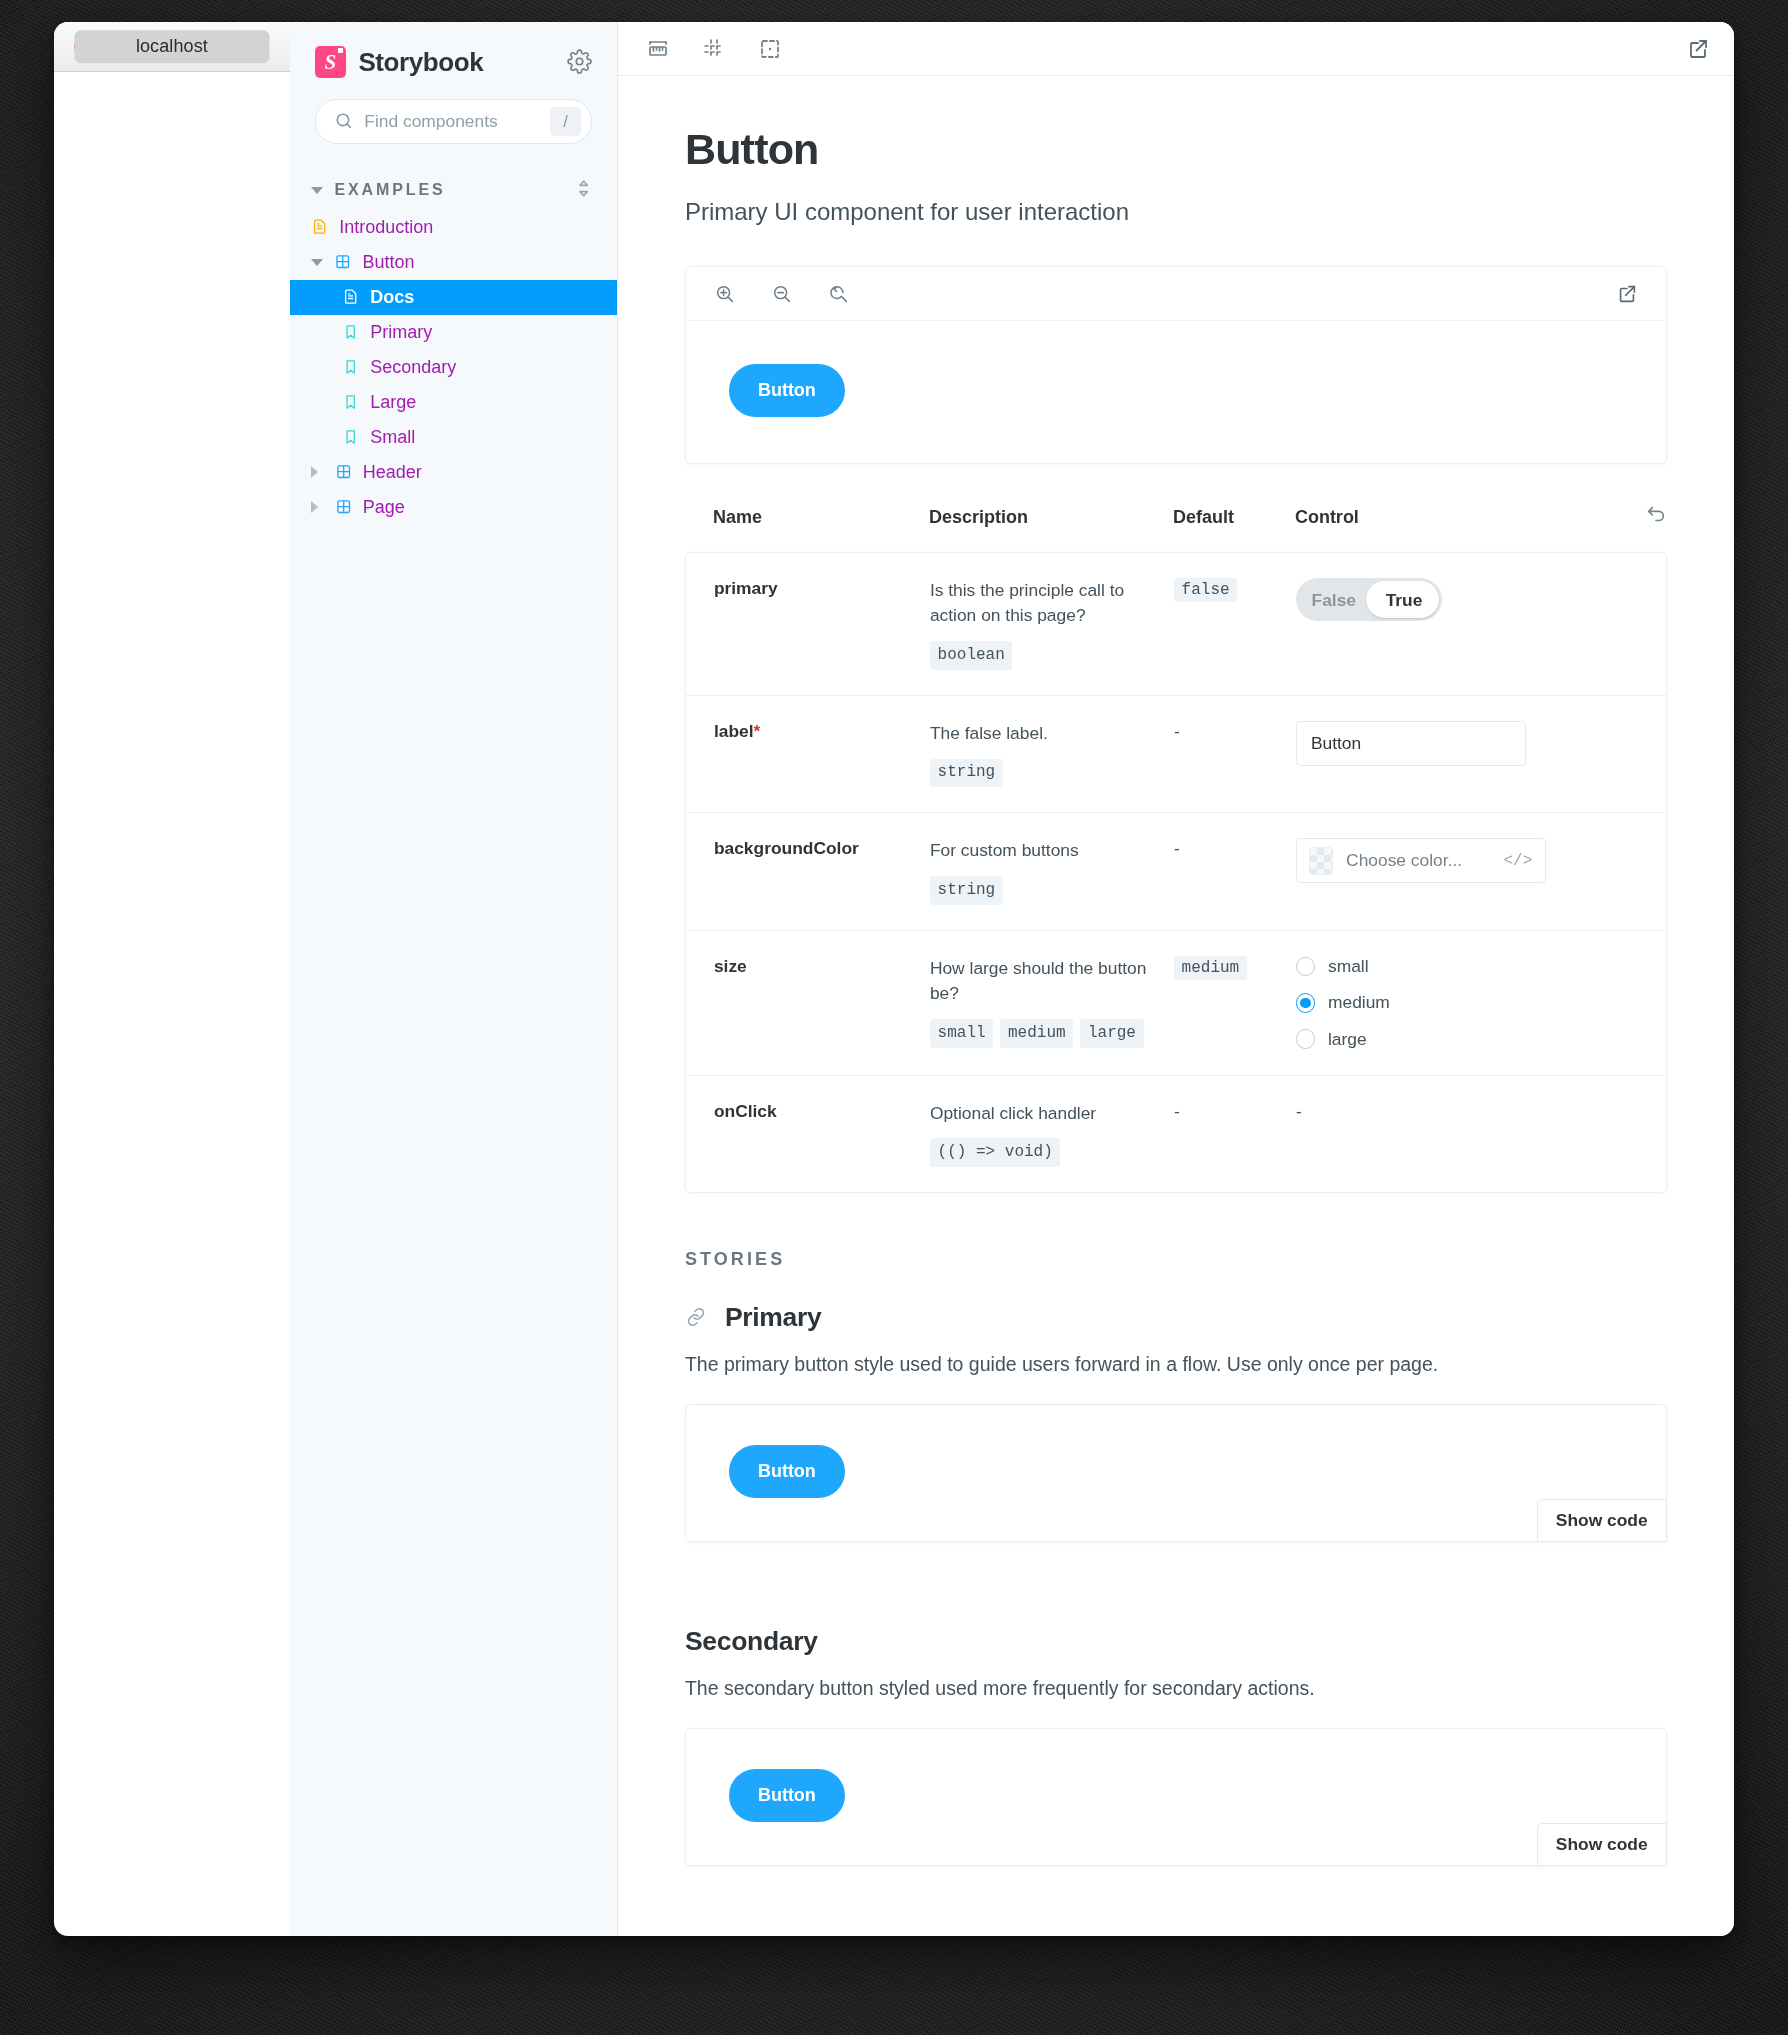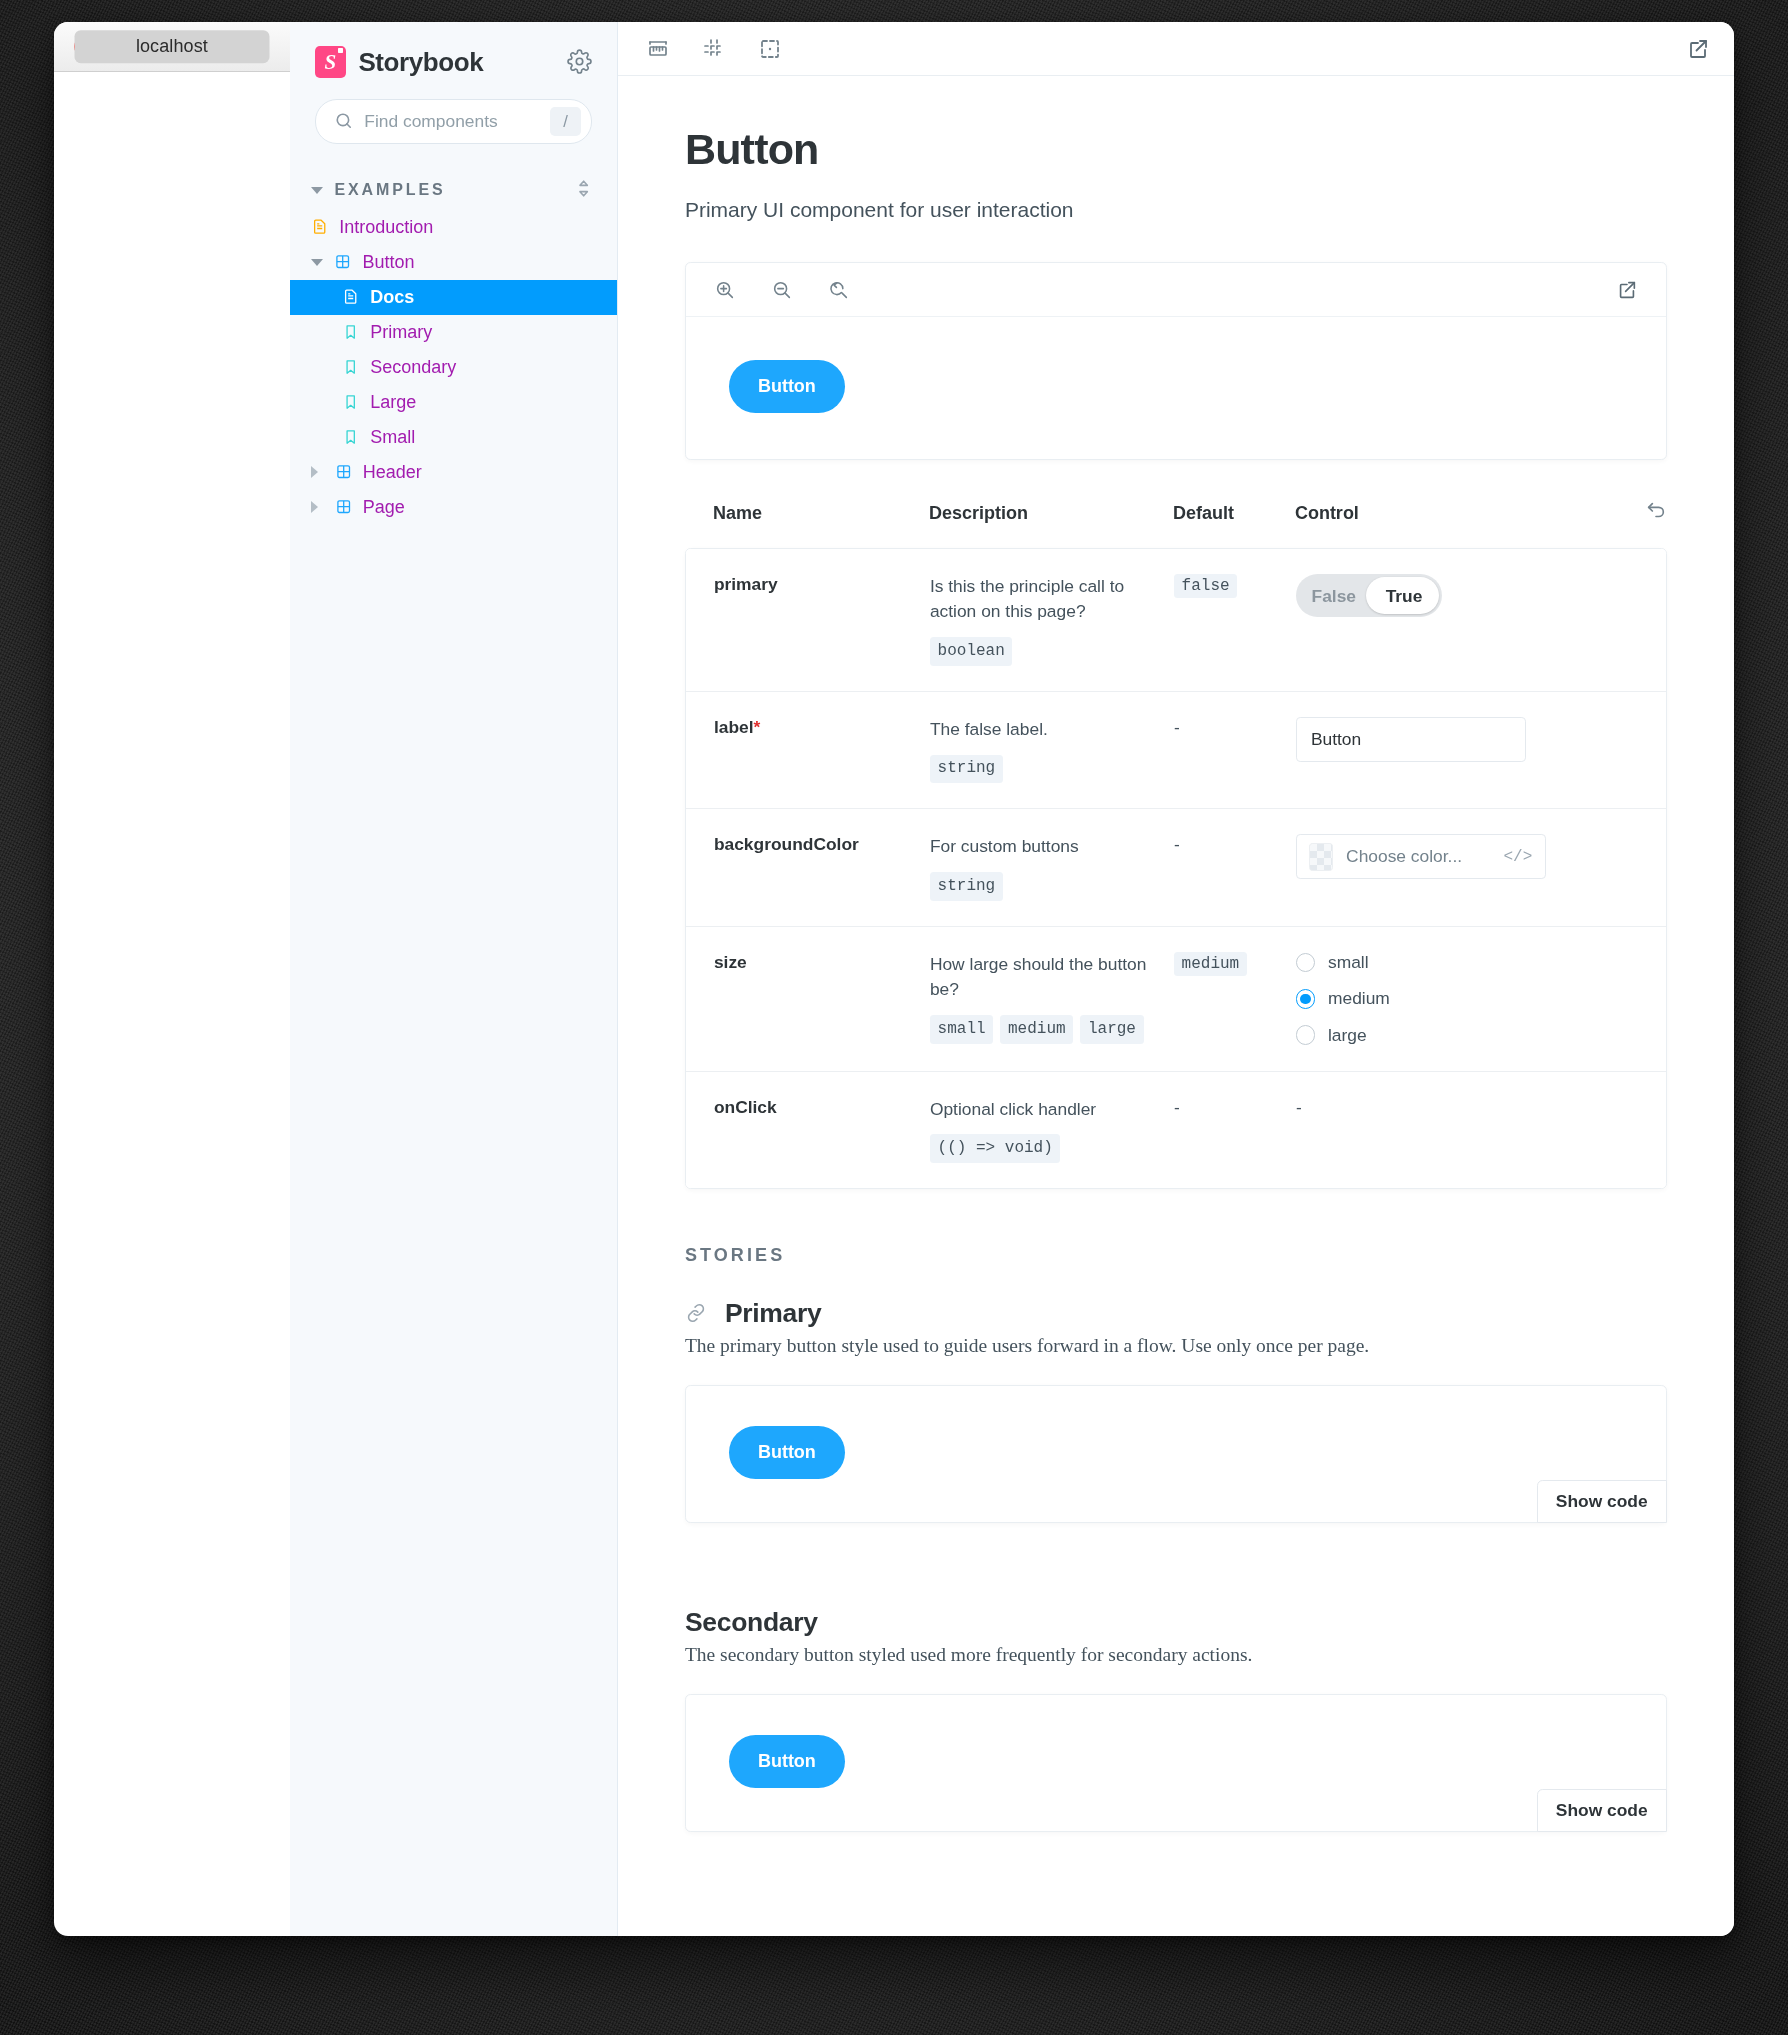--- a/index.html
+++ b/index.html
@@ -144,21 +144,21 @@
   #toolbar .spacer { flex:1; }
   .tbi { display:flex; align-items:center; justify-content:center; width:28px; height:28px; }
 
   #doc {
     flex:1 1 auto; overflow:hidden;
     padding:49px 0 0 0;
   }
   #docinner { width:982px; margin:0 auto 0 auto; padding-left:0; }
 
   h1#pagetitle { font-size:43px; margin:0 0 0 0; color:#2e3438; font-weight:bold; letter-spacing:-0.8px; }
-  #subtitle { font-size:21px; color:#44525c; margin-top:24px; }
+  #subtitle { font-size:24px; color:#44525c; margin-top:24px; }
 
   .preview {
     margin-top:40px;
     border:0.7px solid #e9eef2;
     border-radius:5.6px;
     background:#fff;
     box-shadow:0 1.4px 4.2px rgba(0,0,0,.03);
     overflow:hidden;
   }
   .preview-bar {
@@ -262,21 +262,21 @@
 
   
   .stories-label {
     margin-top:56px; font-size:18px; letter-spacing:3.1px;
     color:#6a7782; font-weight:bold;
   }
   .story-head {
     display:flex; align-items:center; gap:18px; margin-top:32px;
   }
   .story-head h2 { margin:0; font-size:26.5px; color:#2e3438; font-weight:bold; letter-spacing:-0.3px; }
-  .story-desc { margin-top:6px; font-size:19.5px; color:#44525c;font-family:Liberation Serif, serif; }
+  .story-desc { margin-top:20px; font-size:19.5px; color:#44525c; }
   .story-preview {
     margin-top:28px;
     border:0.7px solid #e9eef2; border-radius:5.6px; background:#fff;
     box-shadow:0 1.4px 4.2px rgba(0,0,0,.03);
     padding:40px 43px 43px 43px;
     position:relative; min-height:133px;
   }
   .showcode {
     position:absolute; right:-0.7px; bottom:-0.7px;
     border:0.7px solid #e4e9ee; border-top-left-radius:5.6px;

